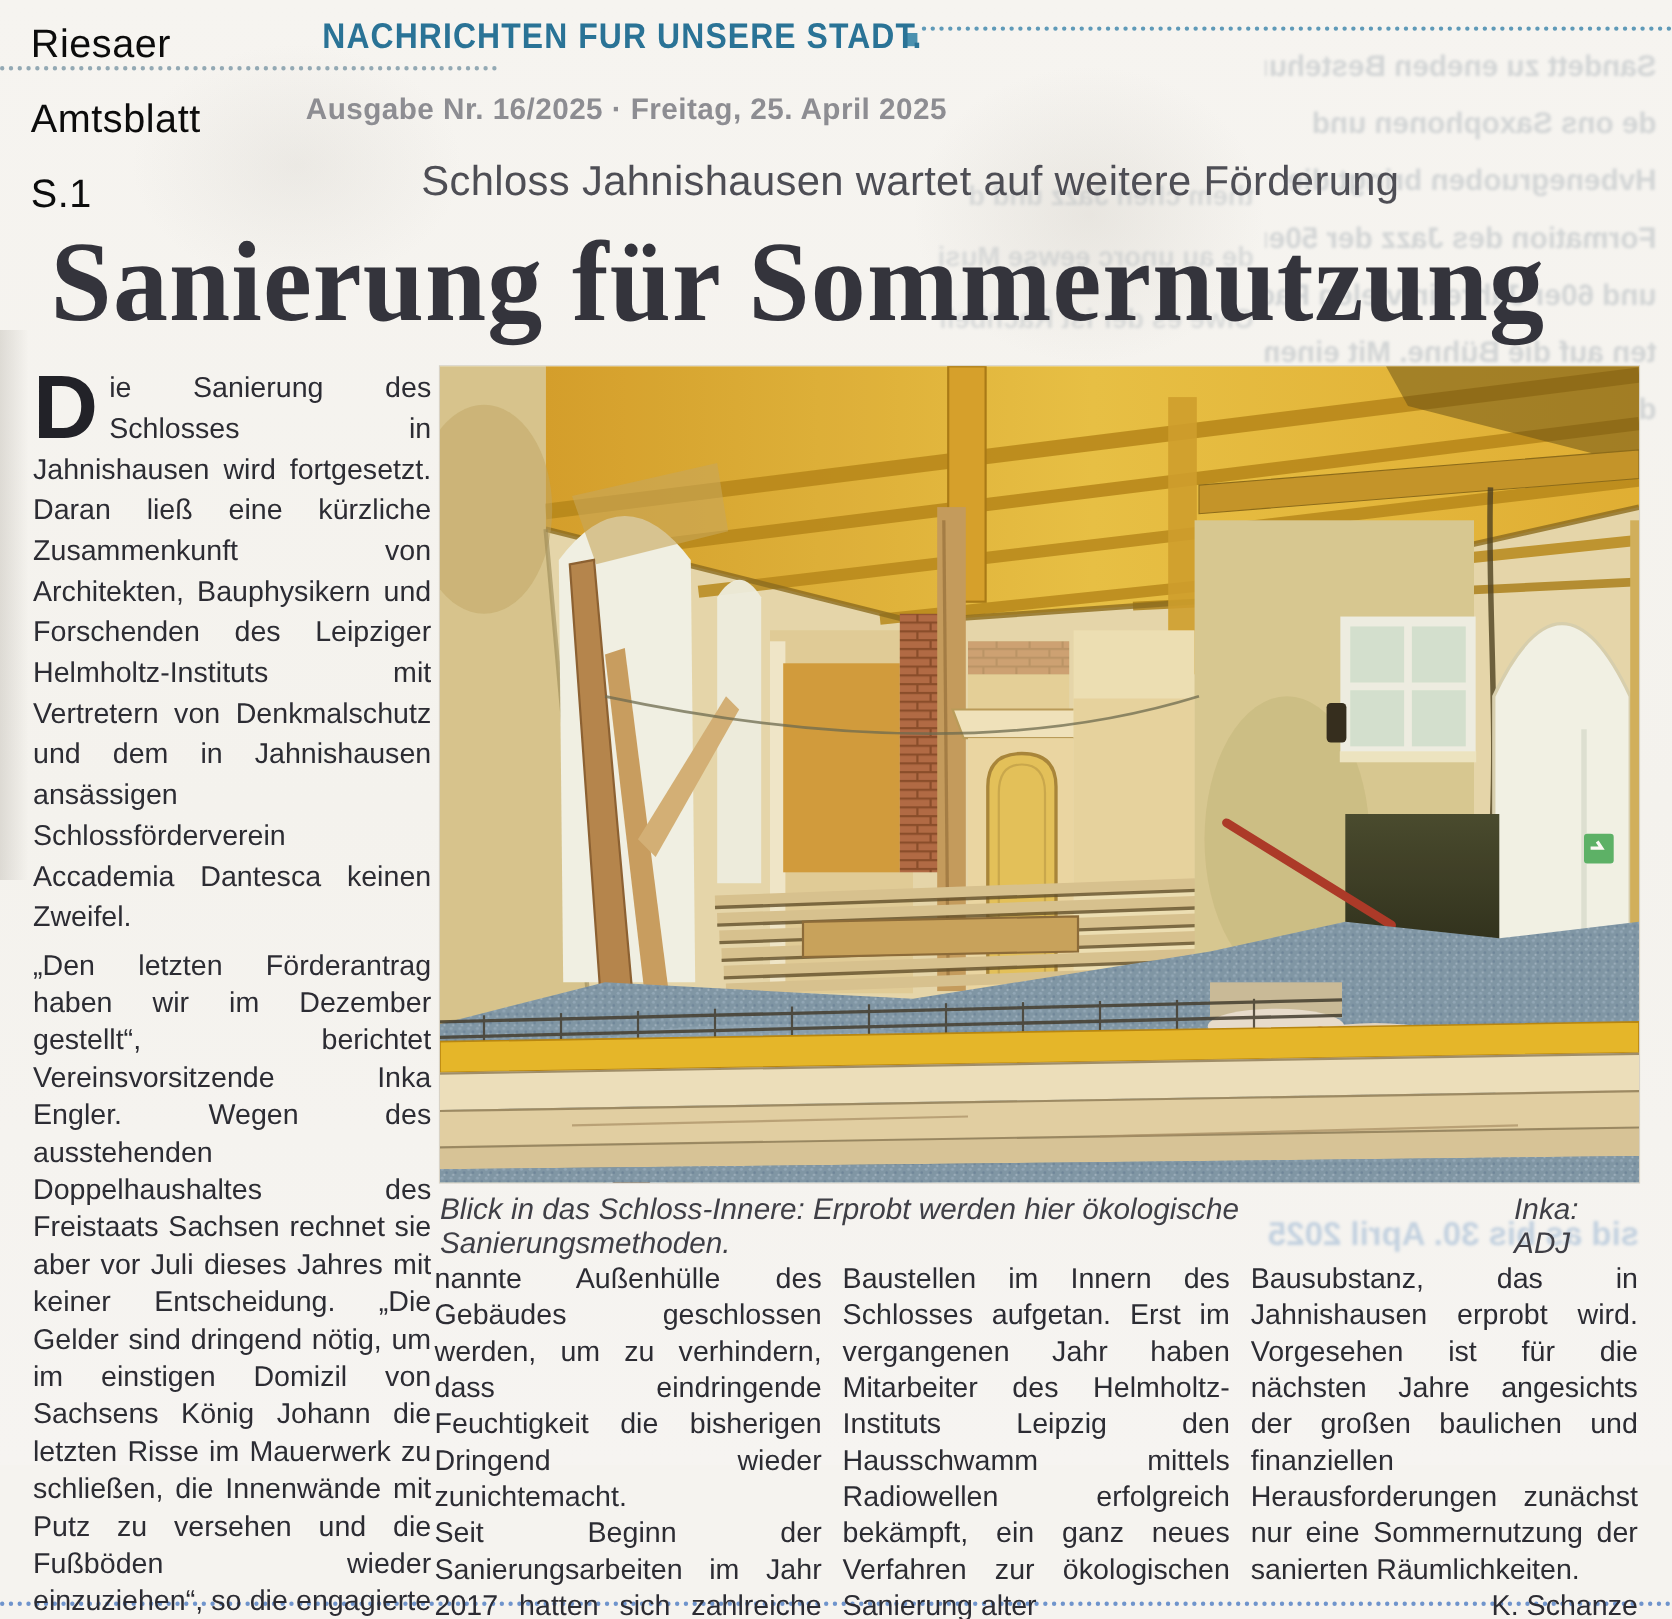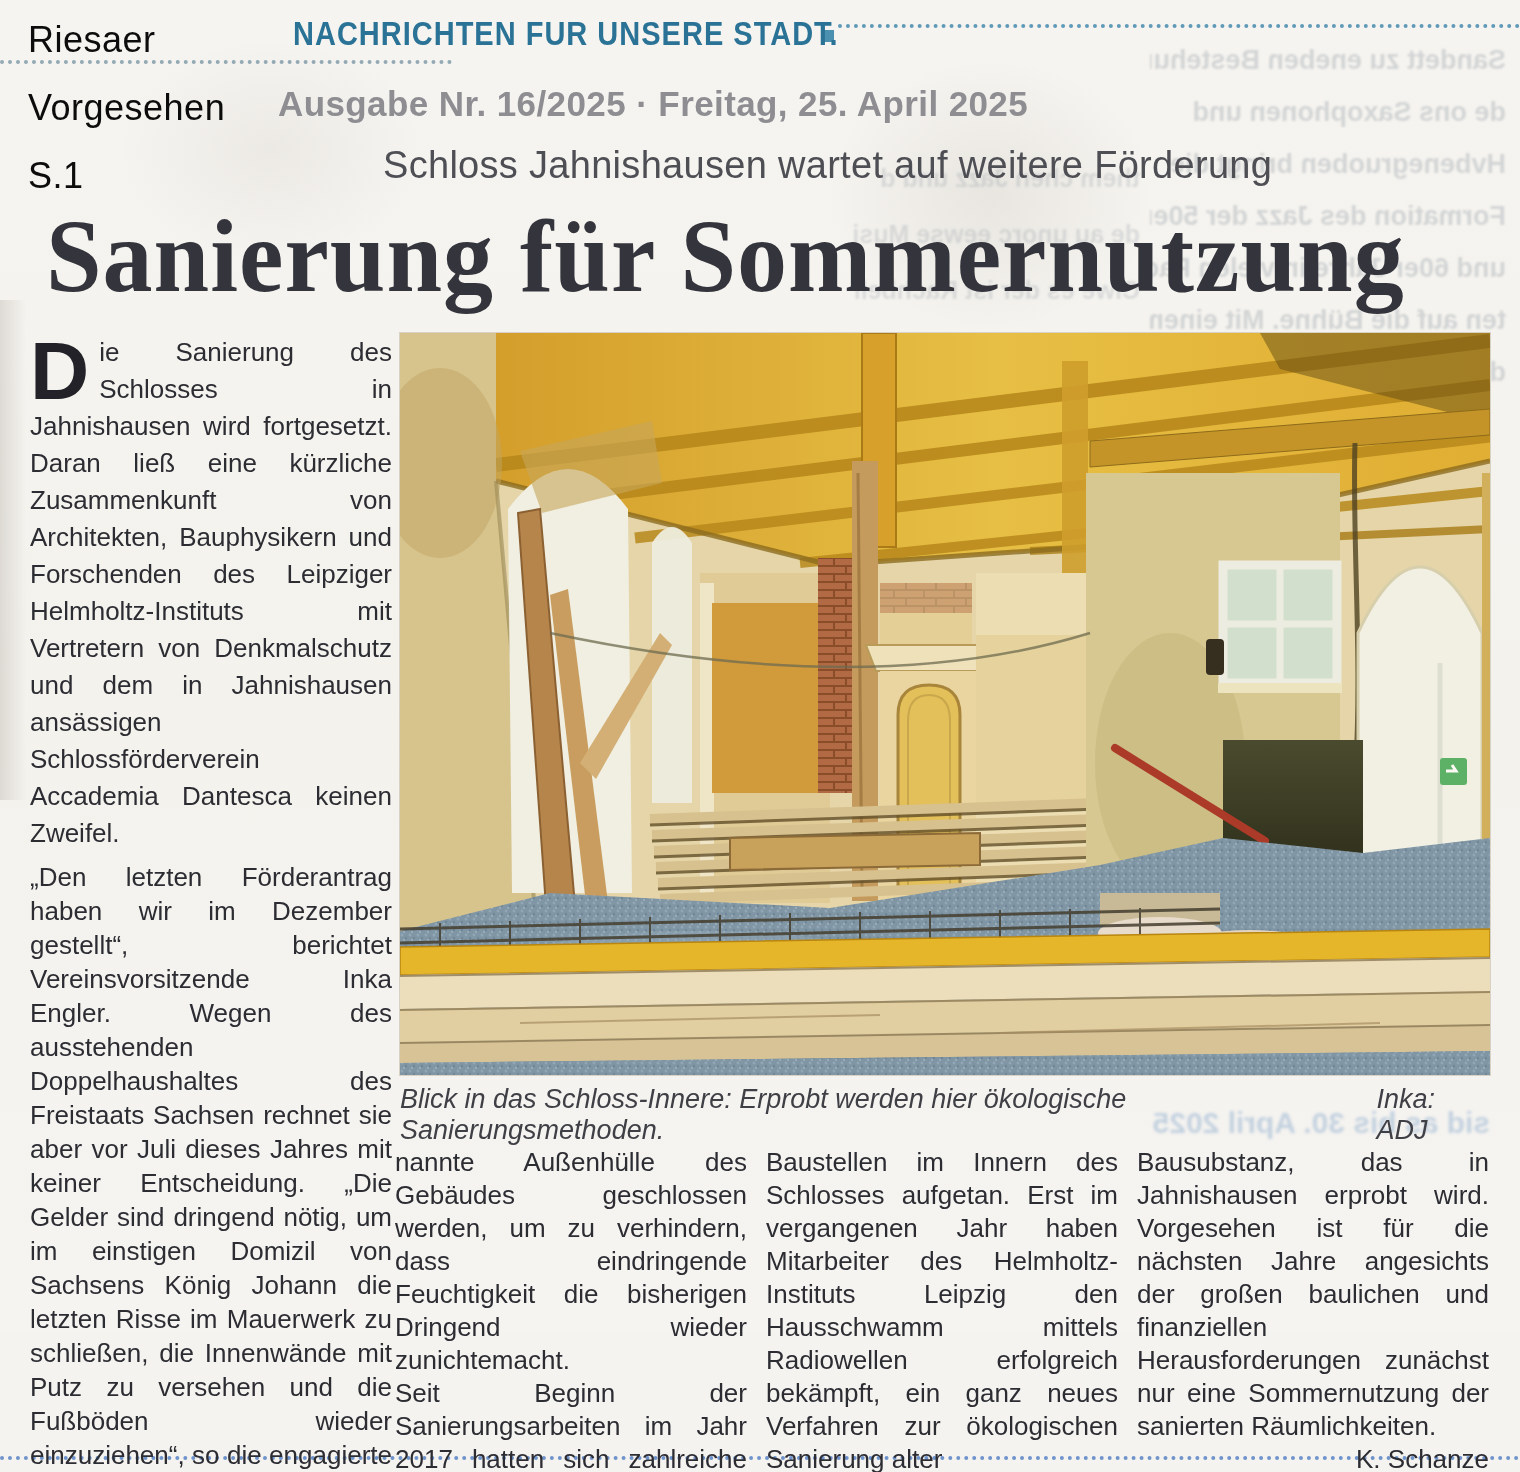--- a/index.html
+++ b/index.html
@@ -7,21 +7,21 @@
        font-family:"Liberation Sans",sans-serif;
        background:#f5f3ef;}
   .page{position:relative;width:1520px;height:1332px;
         background:linear-gradient(180deg,#f6f4f0 0%,#f4f2ed 55%,#f6f4f1 100%);}
   .smudge{position:absolute;pointer-events:none;}
   
   .annotation{position:absolute;left:28px;top:6px;font-size:36px;line-height:68px;
               color:#0c0c0c;letter-spacing:.5px;}
   .masthead-title{position:absolute;left:293px;top:16px;font-size:29px;font-weight:bold;
                   letter-spacing:1px;color:#2a7396;transform:scaleY(1.12);transform-origin:top left;}
-  .issue-line{position:absolute;left:278px;top:84px;font-size:35px;font-weight:bold;
+  .issue-line{position:absolute;left:278px;top:84px;font-size:27px;font-weight:bold;
               color:#8d8d92;letter-spacing:.4px;}
   .dotted{position:absolute;height:0;border-top:4px dotted #93a9b4;}
   .dotted.teal{border-top-color:#5f9ab8;}
   .dotted.blue{border-top-color:#6f94cc;}
   .teal-dot{position:absolute;width:12px;height:12px;background:#2d7fa3;opacity:.85;}
   .kicker{position:absolute;left:383px;top:144px;font-size:38px;color:#4e4e55;letter-spacing:.3px;}
   .headline{position:absolute;left:46px;top:196px;width:1470px;white-space:nowrap;
             font-family:"Liberation Serif",serif;font-weight:bold;font-size:100px;
             color:#34343c;letter-spacing:1px;transform:scaleY(1.04);transform-origin:top left;}
   
@@ -85,21 +85,21 @@
   </div>
   <div class="bleed bleed-cap">sid as bis 30. April 2025</div>
 
   <div class="dotted" style="left:0;top:60px;width:452px;"></div>
   <div class="dotted teal" style="left:838px;top:24px;width:682px;"></div>
   <div class="teal-dot" style="left:822px;top:30px;"></div>
   <div class="dotted blue" style="left:0;top:1456px;width:1520px;"></div>
 
   <div class="annotation">
     <div>Riesaer</div>
-    <div>Vorgesehen</div>
+    <div>Amtsblatt</div>
     <div>S.1</div>
   </div>
 
   <div class="masthead-title">NACHRICHTEN FUR UNSERE STADT.</div>
   <div class="issue-line">Ausgabe Nr. 16/2025 · Freitag, 25. April 2025</div>
 
   <div class="kicker">Schloss Jahnishausen wartet auf weitere Förderung</div>
   <div class="headline">Sanierung für Sommernutzung</div>
 
   <div class="leftcol intro">

